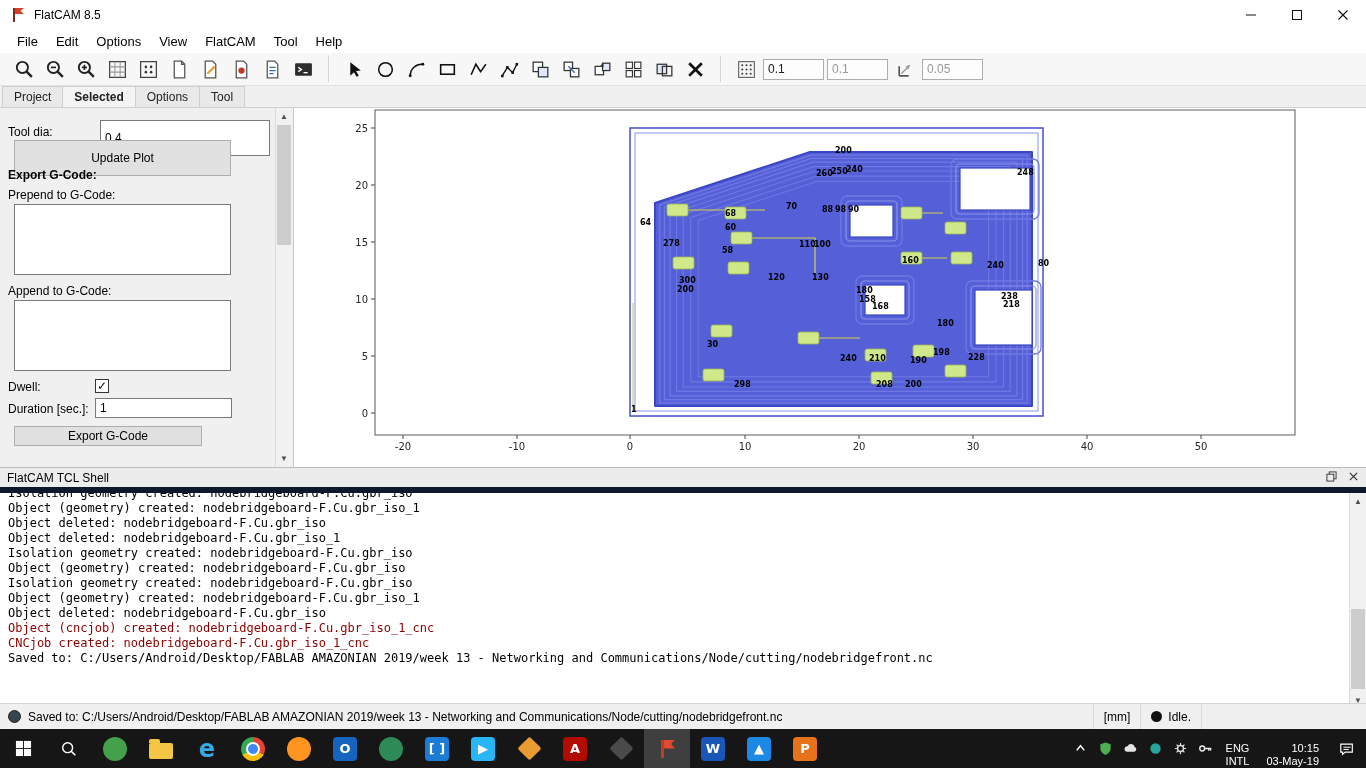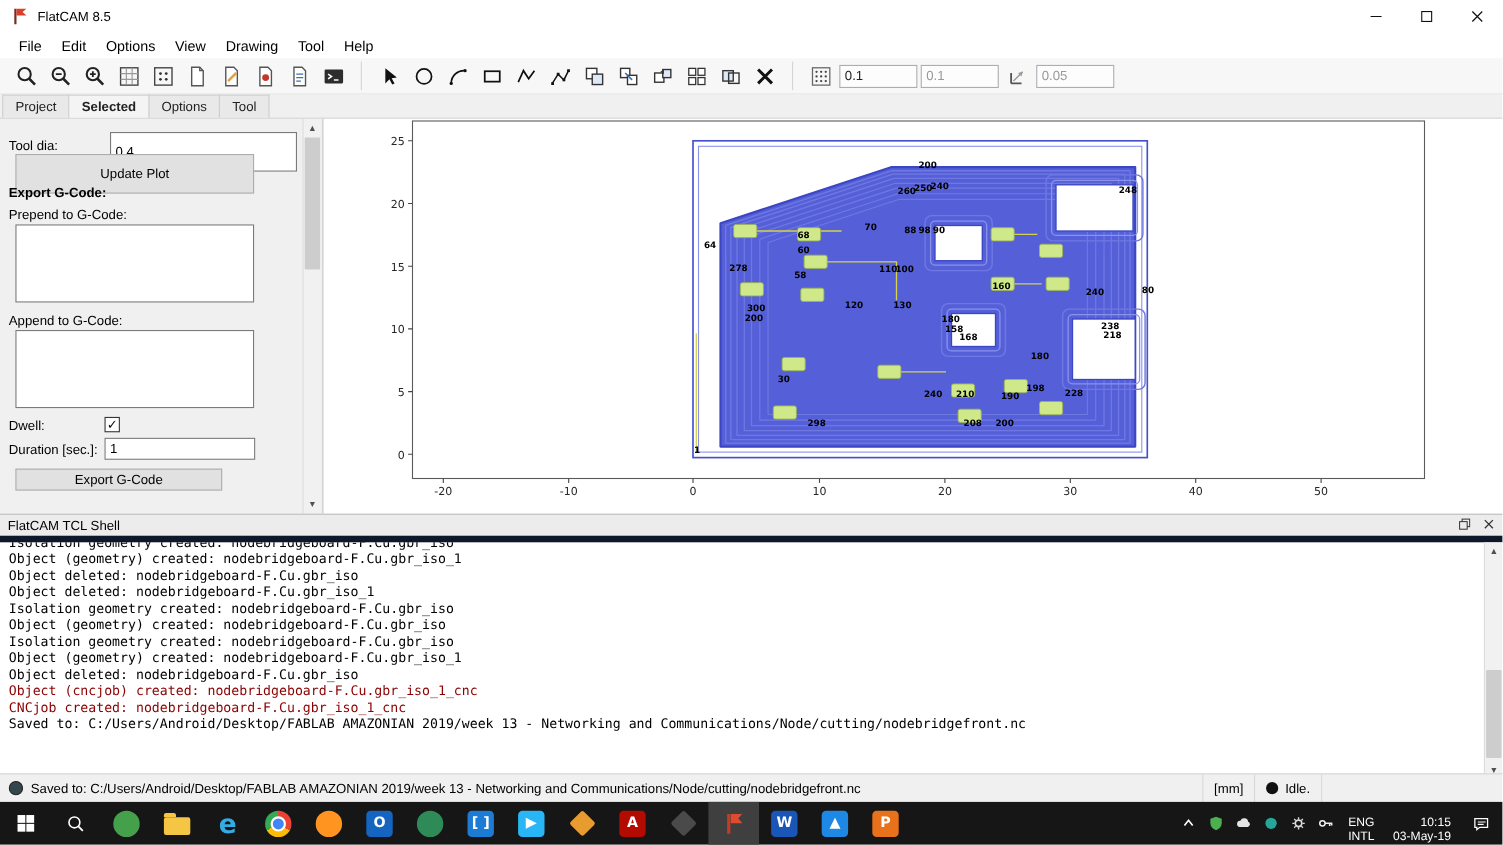--- a/index.html
+++ b/index.html
@@ -16,21 +16,21 @@
 
 
 .menubar{position:absolute;left:0;top:30px;width:1366px;height:23px;background:#fff;display:flex;align-items:center;padding-left:8px}
 .menu-item{font-size:13px;padding:2px 9px;color:#000}
 
 
 .toolbar{position:absolute;left:0;top:53px;width:1366px;height:33px;background:#f7f7f7;border-bottom:1px solid #e2e2e2;display:flex;align-items:center;padding-left:10px;gap:3px}
 .tbtn{width:28px;height:28px;border:none;background:transparent;display:flex;align-items:center;justify-content:center;padding:0}
 .tbtn svg{width:21px;height:21px}
 .tsep{width:1px;height:26px;background:#d5d5d5;margin:0 8px}
-.tb-input{width:71px;height:21px;border:1px solid #abadb3;font-size:12px;padding:0 4px;font-family:"Liberation Sans",sans-serif;color:#222;background:#fdfdfd}
+.tb-input{width:61px;height:21px;border:1px solid #abadb3;font-size:12px;padding:0 4px;font-family:"Liberation Sans",sans-serif;color:#222;background:#fdfdfd}
 .tb-input.dim{color:#999}
 
 
 .tabbar{position:absolute;left:0;top:86px;width:1366px;height:22px;background:#f0f0f0;display:flex;align-items:flex-end;padding-left:2px;border-bottom:1px solid #cfcfcf}
 .tab{font-size:12px;padding:3px 11px;border:1px solid #cfcfcf;border-bottom:none;background:#e9e9e9;margin-right:-1px;color:#222}
 .tab.active{background:#f4f4f4;font-weight:bold}
 
 
 .main{position:absolute;left:0;top:108px;width:1366px;height:359px}
 .left-panel{position:absolute;left:0;top:0;width:294px;height:359px;background:#f0f0f0;border-right:1px solid #c8c8c8}
@@ -117,21 +117,21 @@
         </svg>
       </div>
   </div>
 </div>
 
 <div class="menubar">
     <div class="menu-item">File</div>
     <div class="menu-item">Edit</div>
     <div class="menu-item">Options</div>
     <div class="menu-item">View</div>
-    <div class="menu-item">Drawing</div>
+    <div class="menu-item">FlatCAM</div>
     <div class="menu-item">Tool</div>
     <div class="menu-item">Help</div>
   </div>
 
 <div class="toolbar">
   <button class="tbtn">
       <svg viewBox="0 0 20 20">
         <circle cx="8" cy="8" r="5.3" fill="none" stroke="#222" stroke-width="1.8"></circle>
         <line x1="12" y1="12" x2="17" y2="17" stroke="#222" stroke-width="2.2"></line>
       </svg>

